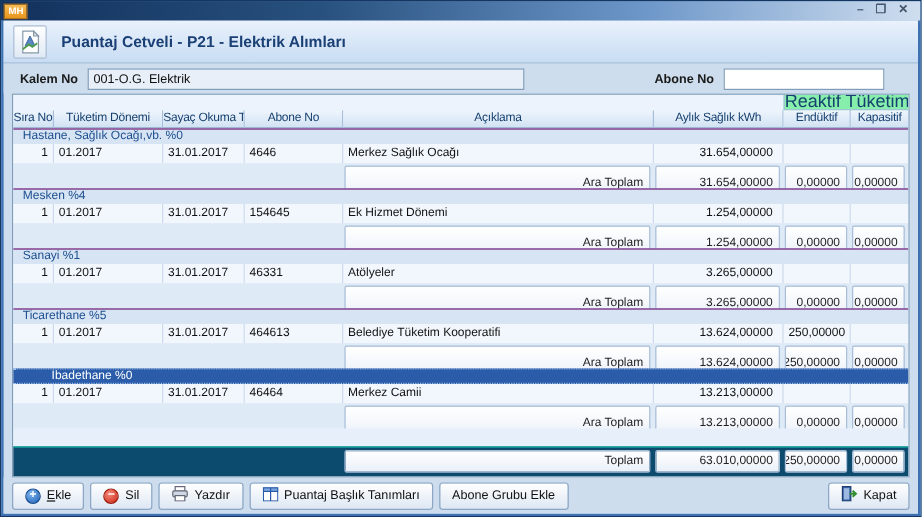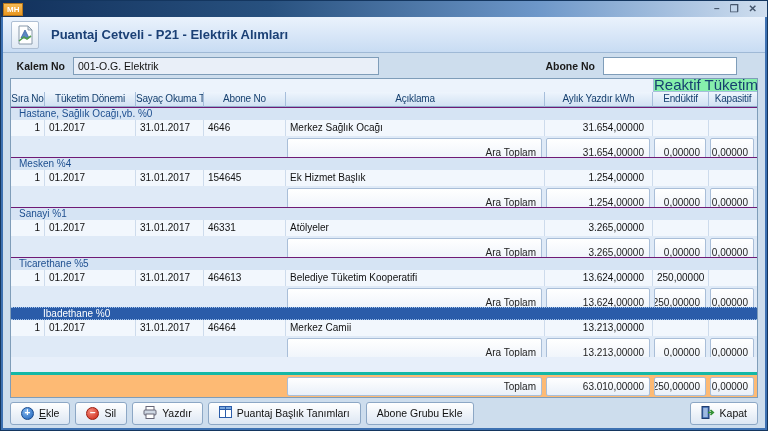--- a/index.html
+++ b/index.html
@@ -20,21 +20,21 @@
   
   .appheader { height:36px; flex:0 0 36px; background:linear-gradient(#eaf2fc,#c8dcf3); border-bottom:1px solid #9fb9d6; display:flex; align-items:center; padding-left:8px; }
   .appicon { width:28px; height:28px; background:linear-gradient(#ffffff,#dfe9f4); border:1px solid #aebfd4; border-radius:2px; display:flex; align-items:center; justify-content:center; }
   .apptitle { margin-left:12px; font-size:13px; font-weight:bold; color:#1b4075; }
 
   
   .formrow { height:25px; flex:0 0 25px; display:flex; align-items:center; background:#cddded; }
   .flabel { font-size:10.5px; font-weight:bold; color:#1a1a1a; white-space:nowrap; }
   .flabel.kalem { width:62px; text-align:right; }
   .inp { height:18px; border:1px solid #7f9db9; font-size:10.5px; padding:0 4px; font-family:"Liberation Sans",sans-serif; }
-  .inp.kalem { width:306px; margin-left:8px; background:#e9eff8; color:#111; }
+  .inp.kalem { width:364px; margin-left:8px; background:#e9eff8; color:#111; }
   .flabel.abone { margin-left:auto; }
   .inp.abone { width:134px; margin-left:8px; margin-right:28px; background:#ffffff; }
 
   
   .tablewrap { flex:1; min-height:0; margin:0 7px; border:1px solid #7f9db9; background:#e7effa; display:flex; flex-direction:column; overflow:hidden; }
   .grid { display:grid; grid-template-columns:34px 91px 68px 82px 1fr 108px 56px 48px; }
 
   .thead-a { height:13px; flex:0 0 13px; background:#ecf3fc; }
   .reaktif-cell { grid-column:7 / -1; border-left:1px solid #a6bedb; border-bottom:1px solid #a6bedb; font-size:15px; color:#16406f; text-align:left; line-height:12px; white-space:nowrap; overflow:hidden; background:#86efac; }
 
@@ -52,21 +52,21 @@
   .dcell.r { text-align:right; }
   .dcell.aylik { padding-right:8px; }
   .dcell:last-child { border-right:none; }
 
   .srow { height:21px; flex:0 0 21px; background:#dfeaf7; }
   .box { border:1px solid #a9bed8; background:linear-gradient(#ffffff,#e9f0f9); border-radius:2px; font-size:10px; color:#222; display:flex; align-items:center; justify-content:flex-end; padding:0 5px; height:29px; margin:2px 3px 0 1px; white-space:nowrap; overflow:hidden; }
   .box.lbl5 { grid-column:5; }
 
   .filler { flex:1; background:#e7effa; }
 
-  .trow { height:25px; flex:0 0 25px; background:#fdba74; border-top:3px solid #14b8a6; }
+  .trow { height:25px; flex:0 0 25px; background:#0c4a6e; border-top:1px solid #14b8a6; }
   .trow .box { height:19px; margin-top:2px; }
 
   
   .btnbar { height:30px; flex:0 0 30px; display:flex; align-items:center; gap:5px; padding:0 7px; background:#cddded; }
   .btn { height:23px; display:inline-flex; align-items:center; gap:5px; padding:0 10px; background:linear-gradient(#ffffff,#dde7f3); border:1px solid #8ca7c5; border-radius:3px; font-size:10.5px; color:#111; cursor:default; font-family:"Liberation Sans",sans-serif; }
   .btn .lbl { display:inline-block; }
   .btn-ekle .lbl::first-letter { text-decoration:underline; }
   .btn-kapat { margin-left:auto; }
   .ico-circle { width:13px; height:13px; border-radius:50%; display:inline-flex; align-items:center; justify-content:center; color:#fff; font-size:10px; font-weight:bold; line-height:12px; }
   .ico-add { background:radial-gradient(circle at 35% 30%,#7db4ef,#1f62b8); border:1px solid #17498c; }
@@ -112,21 +112,21 @@
       <div class="thead-a grid">
         <div class="reaktif-cell">Reaktif Tüketim - kvar/h</div>
       </div>
 
       <div class="thead-b grid">
         <div class="hcell">Sıra No</div>
         <div class="hcell">Tüketim Dönemi</div>
         <div class="hcell">Sayaç Okuma Tari</div>
         <div class="hcell">Abone No</div>
         <div class="hcell">Açıklama</div>
-        <div class="hcell">Aylık Yazdır kWh</div>
+        <div class="hcell">Aylık Sağlık kWh</div>
         <div class="hcell">Endüktif</div>
         <div class="hcell">Kapasitif</div>
       </div>
 
       <div class="tbody">
 
         <div class="grouplabel">Hastane, Sağlık Ocağı,vb. %0</div>
         <div class="drow grid">
           <div class="dcell r">1</div>
           <div class="dcell">01.2017</div>
@@ -143,21 +143,21 @@
           <div class="box">0,00000</div>
           <div class="box">0,00000</div>
         </div>
 
         <div class="grouplabel">Mesken %4</div>
         <div class="drow grid">
           <div class="dcell r">1</div>
           <div class="dcell">01.2017</div>
           <div class="dcell">31.01.2017</div>
           <div class="dcell">154645</div>
-          <div class="dcell">Ek Hizmet Başlık</div>
+          <div class="dcell">Ek Hizmet Dönemi</div>
           <div class="dcell r aylik">1.254,00000</div>
           <div class="dcell r"></div>
           <div class="dcell"></div>
         </div>
         <div class="srow grid">
           <div class="box lbl5">Ara Toplam</div>
           <div class="box">1.254,00000</div>
           <div class="box">0,00000</div>
           <div class="box">0,00000</div>
         </div>

